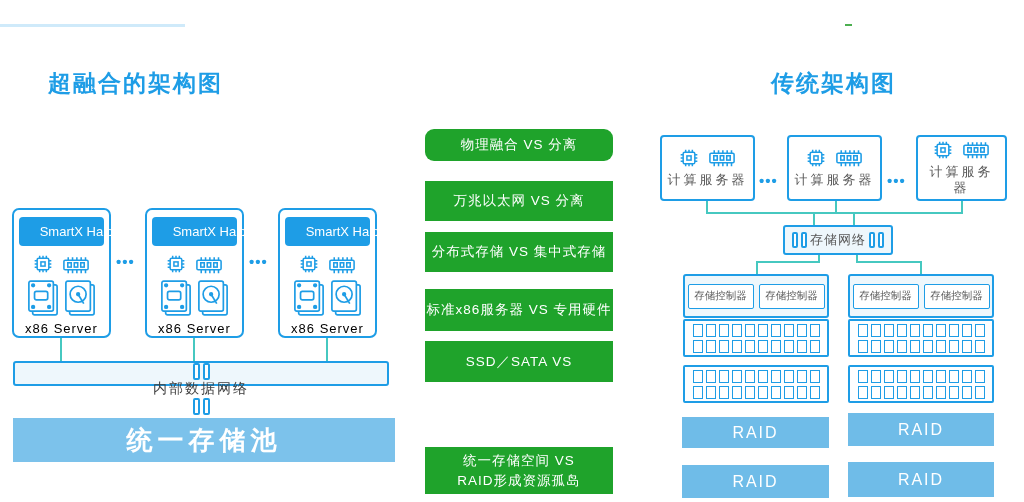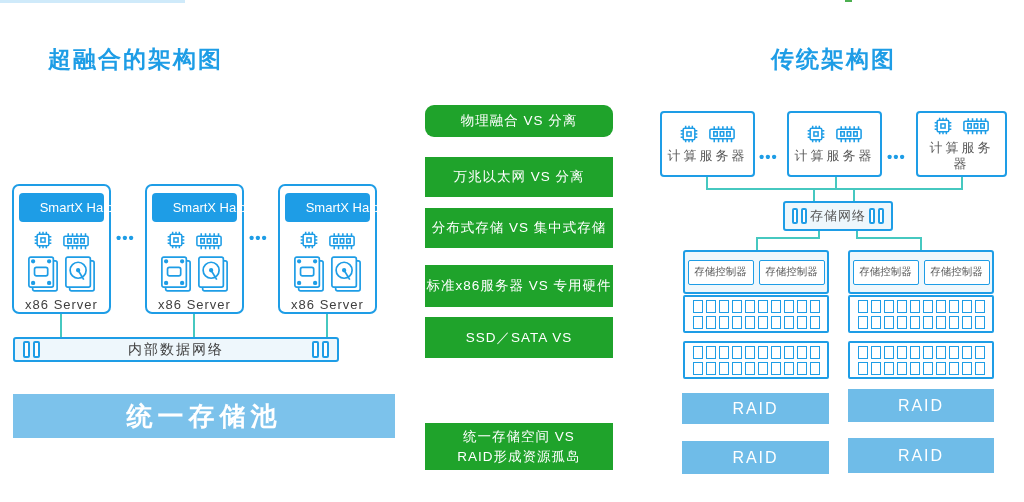--- a/index.html
+++ b/index.html
@@ -1,30 +1,30 @@
 <!DOCTYPE html>
 <html><head>
 <meta charset="utf-8">
 <style>
   * { margin:0; padding:0; box-sizing:border-box; }
   html,body { background:#fff; }
   body { font-family:"Liberation Sans","DejaVu Sans",sans-serif; }
   #stage { position:relative; width:1024px; height:502px; background:#fff; overflow:hidden; }
 
-  .abs { position:absolute; }
+  .abs { position:absolute;margin-top:24px; }
   .title { font-size:23px; color:#1e9de6; letter-spacing:2px; font-weight:600; white-space:nowrap; }
 
   
   .hc-server { width:99px; height:130px; border:2px solid #1e9de6; border-radius:7px; background:#fff;
                display:flex; flex-direction:column; align-items:center; z-index:2; }
   .hc-header { margin-top:7px; width:85px; height:31px; background:#1e9de6; border-radius:4px;
                color:#fff; font-size:13px; display:flex; align-items:center; justify-content:center; white-space:nowrap;padding-left:30px; }
   .chip-row { margin-top:8px; display:flex; align-items:center; gap:9px; color:#1e9de6; }
   .disk-row { margin-top:5px; display:flex; align-items:center; gap:5px; color:#1e9de6; }
-  .hc-label { margin-top:4px; font-size:13px; color:#404040; letter-spacing:1px; }
+  .hc-label { margin-top:4px; font-size:13px; color:#000000; letter-spacing:1px; }
 
   .dots { font-size:15px; font-weight:bold; color:#1e9de6; letter-spacing:1px; z-index:2; }
 
   
   .net-bar { border:2px solid #1e9de6; border-radius:3px; background:#eef7fc;
              display:flex; align-items:center; z-index:2; }
   .net-label { flex:1; text-align:center; font-size:14px; color:#404040; letter-spacing:2px; }
   .port { display:flex; gap:3px; }
   .port i { display:block; width:7px; height:17px; border:2px solid #1e9de6; border-radius:2px; background:#fff; }
   .port.sm i { width:6px; height:16px; }
@@ -211,21 +211,21 @@
             <path d="M15 16L21 26"></path>
           </svg>
         </span>
     </div>
     <div class="hc-label">x86 Server</div>
   </div>
 
   <div class="abs dots" style="left:116px;top:229px;">•••</div>
   <div class="abs dots" style="left:249px;top:229px;">•••</div>
 
-  <div class="abs net-bar" style="left:13px;top:337px;width:326px;height:25px;padding:0 8px;">
+  <div class="abs net-bar" style="left:13px;top:337px;width:376px;height:25px;padding:0 8px;flex-direction:column;">
     <span class="port">
         <i></i>
         <i></i>
       </span>
     <span class="net-label">内部数据网络</span>
     <span class="port">
         <i></i>
         <i></i>
       </span>
   </div>

